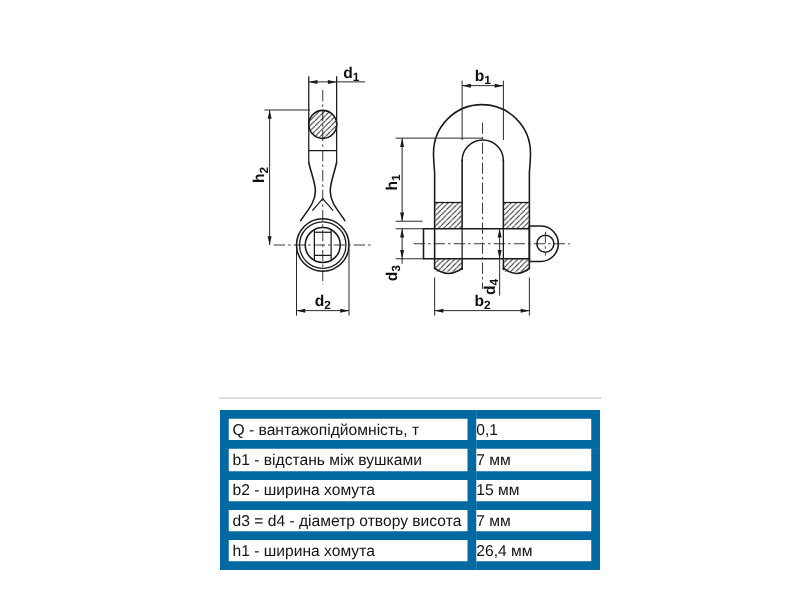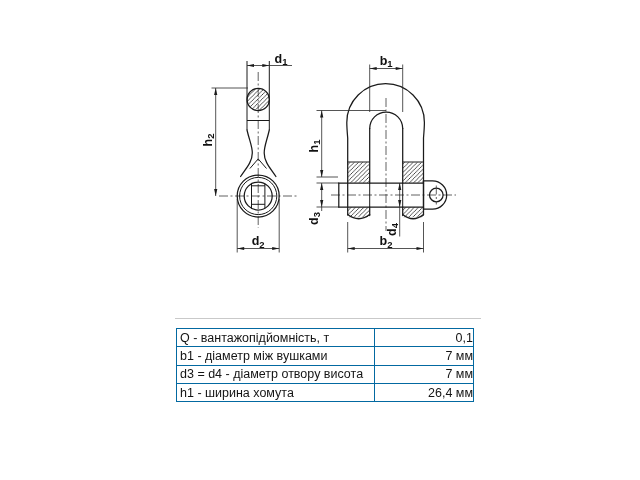--- a/index.html
+++ b/index.html
@@ -16,24 +16,24 @@
   .dimlabel{font-family:"Liberation Sans",sans-serif;font-size:12.5px;font-weight:bold;fill:#111;}
   .dimlabel .sub{font-size:9.5px;}
   #specTableWrap{
     position:absolute;left:176px;top:328px;width:297px;
   }
   #specTable{
     border-collapse:collapse;table-layout:fixed;width:297px;
     font-size:12.5px;color:#141414;
   }
   #specTable td{
-    border:1px solid #0369a1;height:17.3px;padding:0 0 0 3px;
+    border:7px solid #0369a1;height:17.3px;padding:0 0 0 3px;
     white-space:nowrap;overflow:hidden;
   }
-  #specTable td.val{text-align:right;padding:0;}
+  #specTable td.val{text-align:left;padding:0;}
   .grayline{position:absolute;left:175px;top:318px;width:306px;height:0;border-top:1.2px solid #c9c9c9;}
 </style>
 </head>
 <body>
 
 <svg width="640" height="480" viewBox="0 0 640 480">
   <defs>
     <pattern id="hatch" width="4.2" height="4.2" patternUnits="userSpaceOnUse">
       <line x1="0" y1="4.2" x2="4.2" y2="0" stroke="#1a1a1a" stroke-width="0.75"></line>
     </pattern>
@@ -173,22 +173,26 @@
     <colgroup>
         <col style="width:198px">
         <col style="width:99px">
       </colgroup>
     <tbody>
       <tr>
         <td>Q - вантажопідйомність, т</td>
         <td class="val">0,1</td>
       </tr>
       <tr>
-        <td>b1 - діаметр між вушками</td>
+        <td>b1 - відстань між вушками</td>
         <td class="val">7 мм</td>
+      </tr>
+      <tr>
+        <td>b2 - ширина хомута</td>
+        <td class="val">15 мм</td>
       </tr>
       <tr>
         <td>d3 = d4 - діаметр отвору висота</td>
         <td class="val">7 мм</td>
       </tr>
       <tr>
         <td>h1 - ширина хомута</td>
         <td class="val">26,4 мм</td>
       </tr>
     </tbody>

